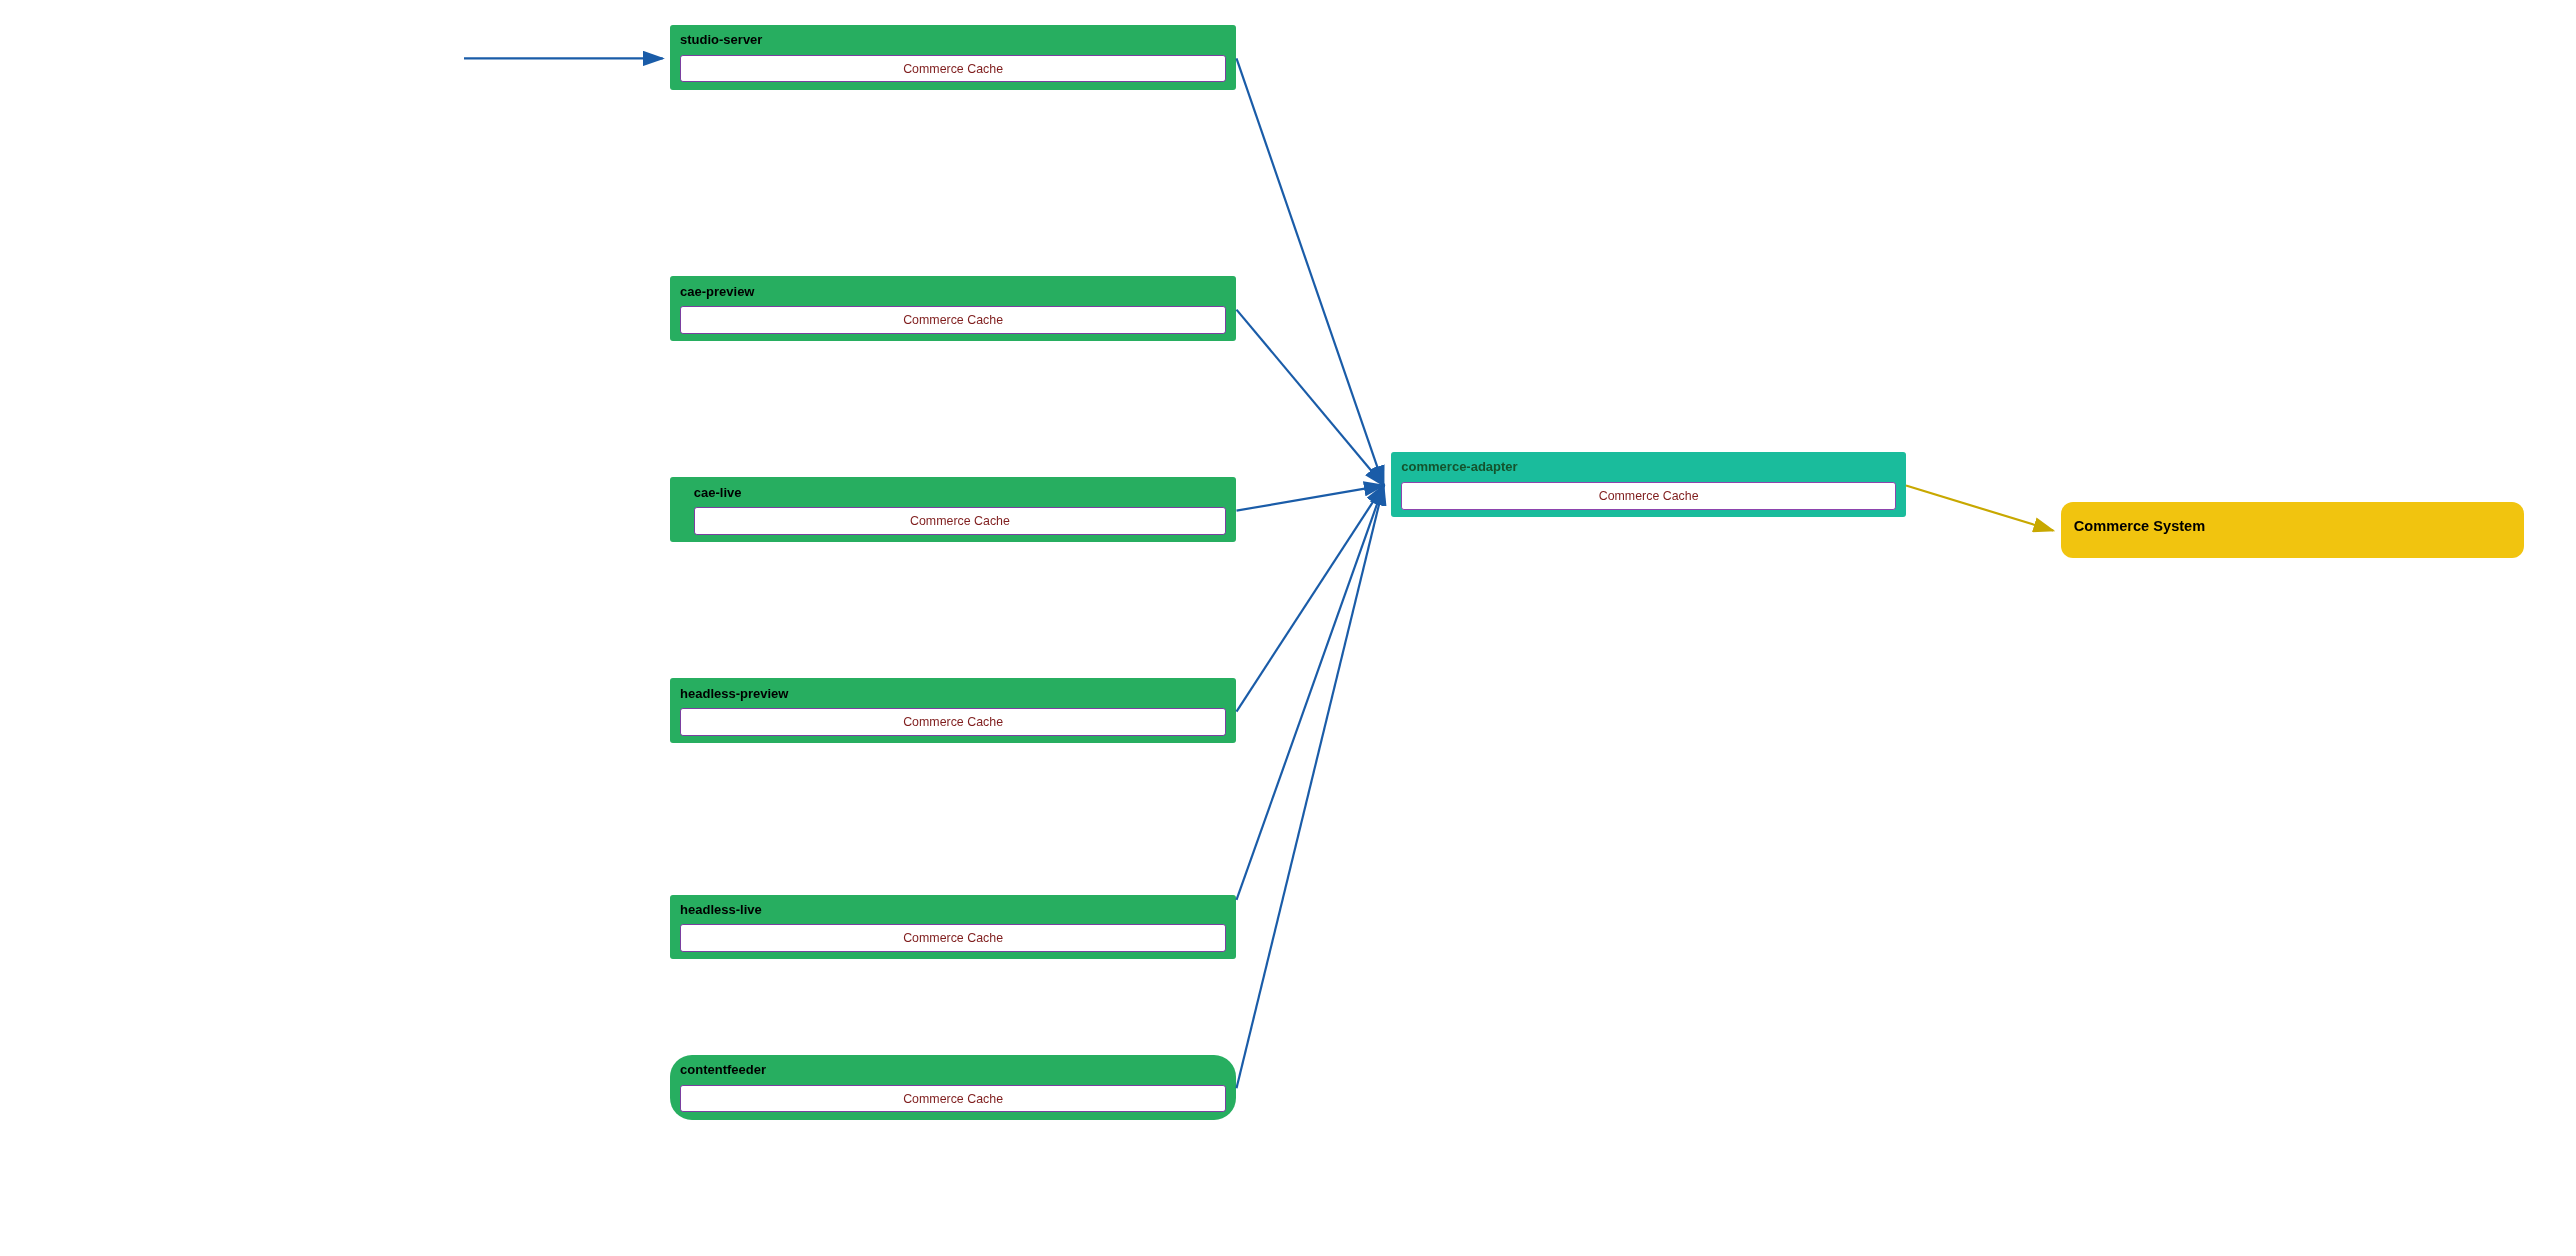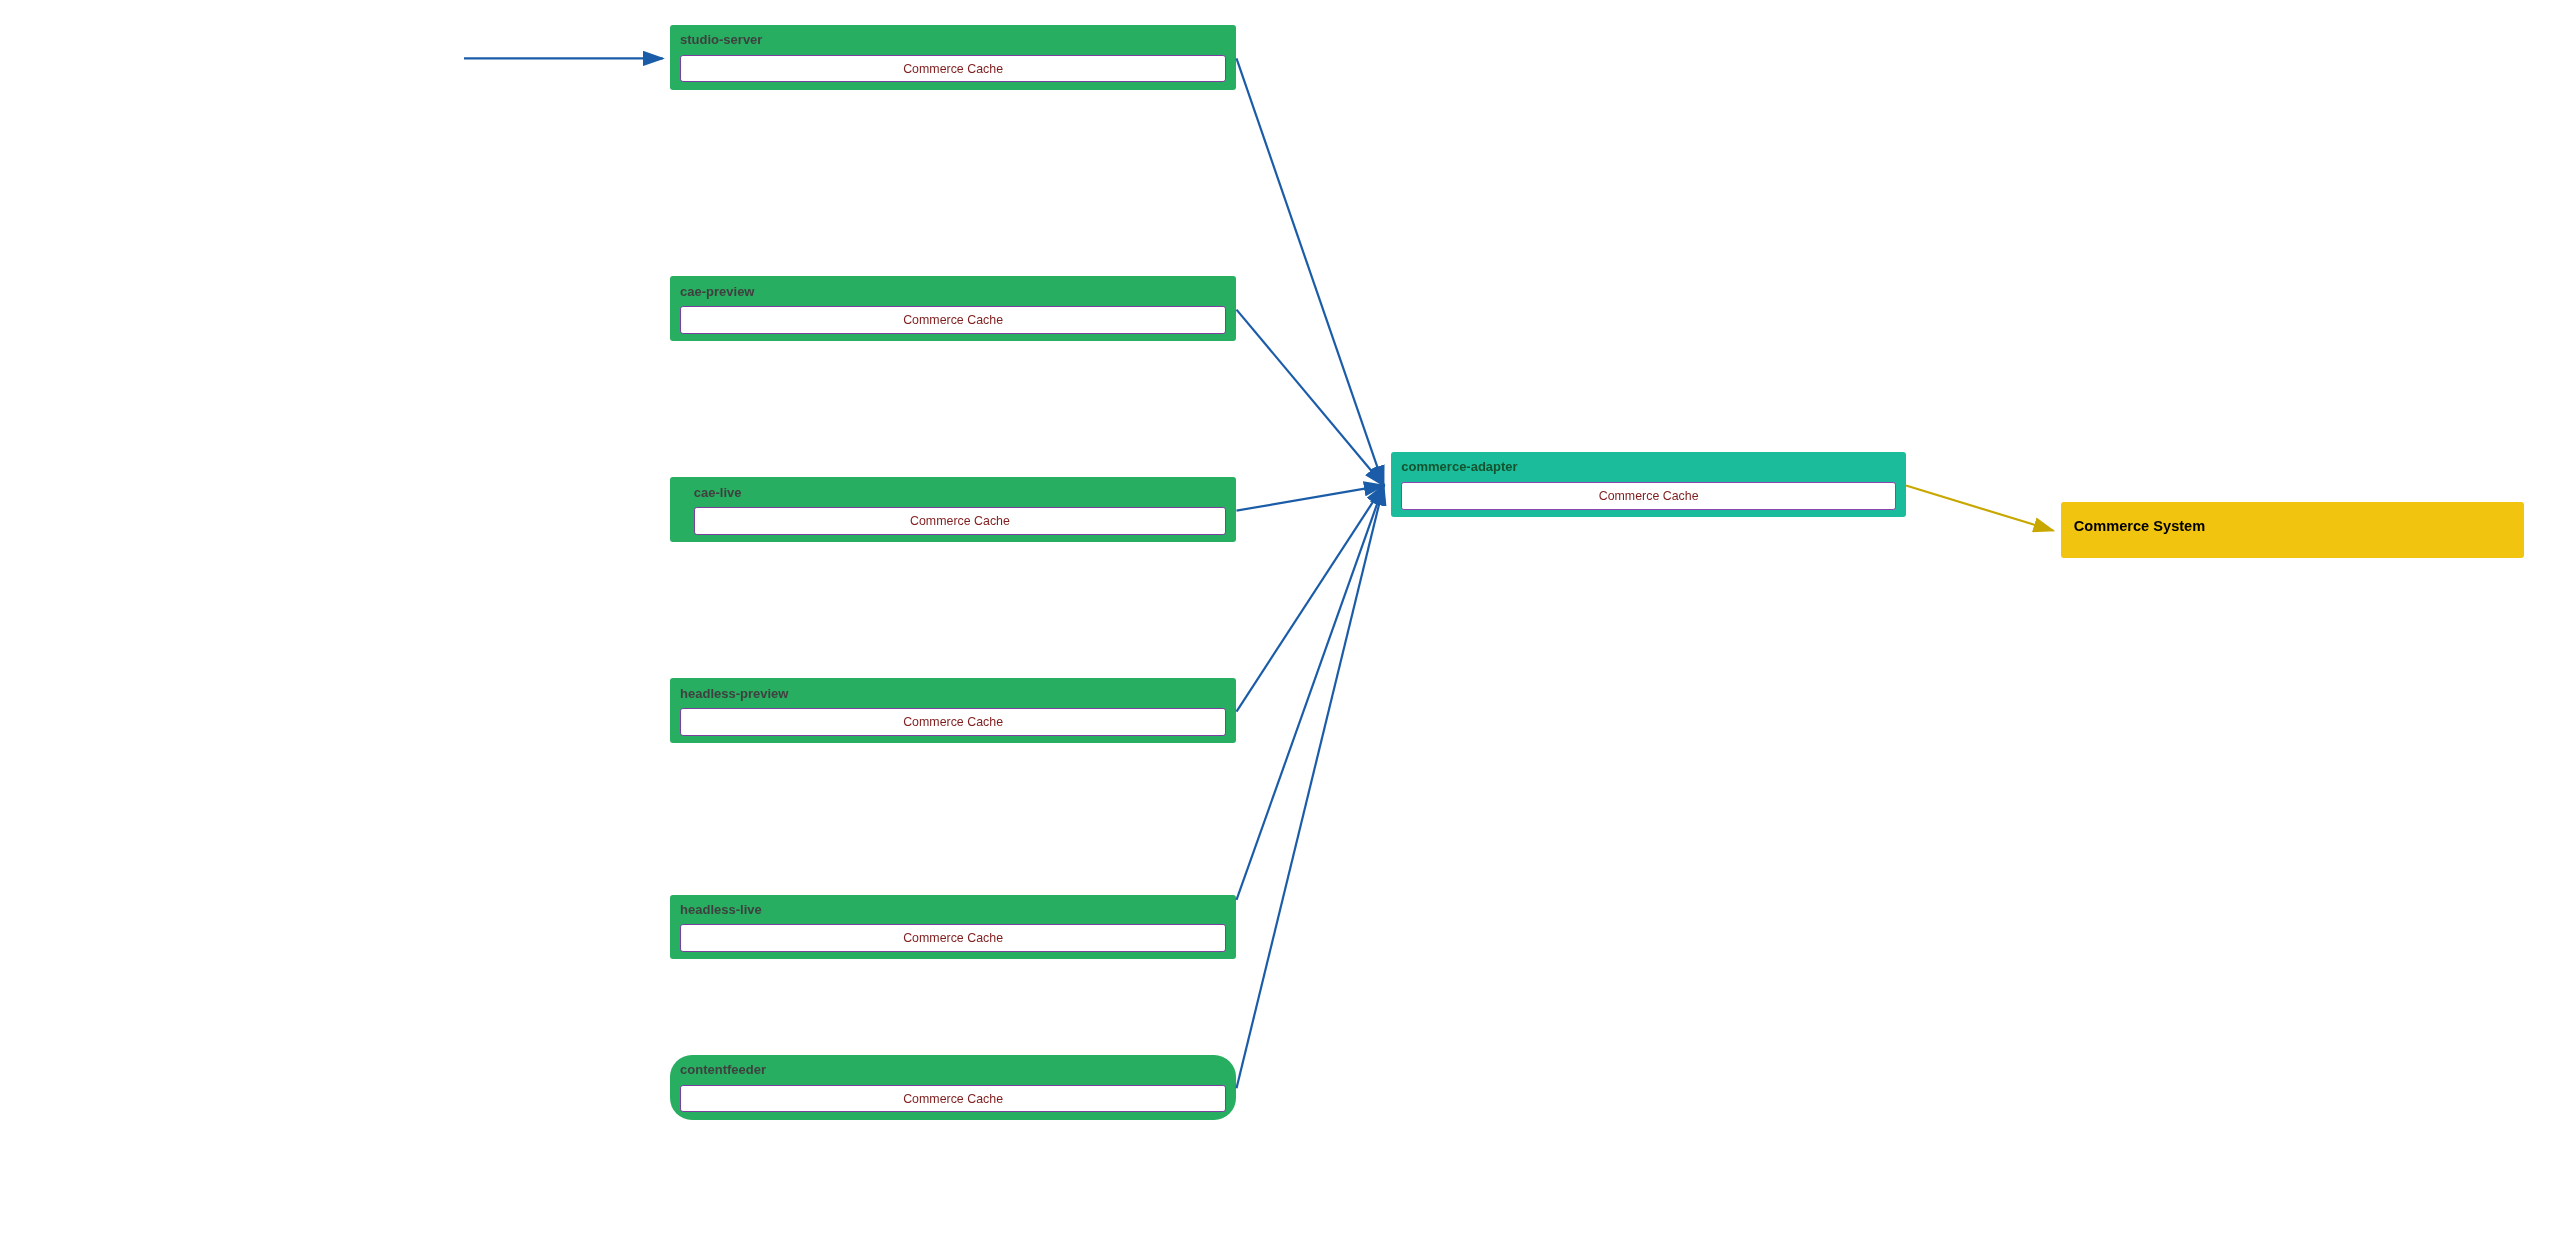--- a/index.html
+++ b/index.html
@@ -23,21 +23,21 @@
       overflow: visible;
     }
     .node {
       position: absolute;
       border-radius: 2.9px;
       padding: 7.3px 10.3px;
     }
     .node-title {
       font-size: 13px;
       font-weight: bold;
-      color: #404040;
+      color: #000000;
       margin-bottom: 7.3px;
     }
     .node-cache-box {
       background: #ffffff;
       border: 1.5px solid #7b3fa0;
       border-radius: 2.9px;
       padding: 5.9px 13px;
       font-size: 12.4px;
       color: #7f1d1d;
       text-align: center;
@@ -81,20 +81,21 @@
       border-color: #8e44ad;
     }
 
     
     .node-commerce-system {
       background: #f1c40f;
       left: 80%;
       top: 40%;
       width: 18%;
       padding: 16px 13px;
+      border-radius: 12px;
     }
     .node-commerce-system .node-title {
       color: #000;
       font-size: 14.6px;
     }
   </style>
 </head>
 <body>
 
 <div class="diagram-container">

